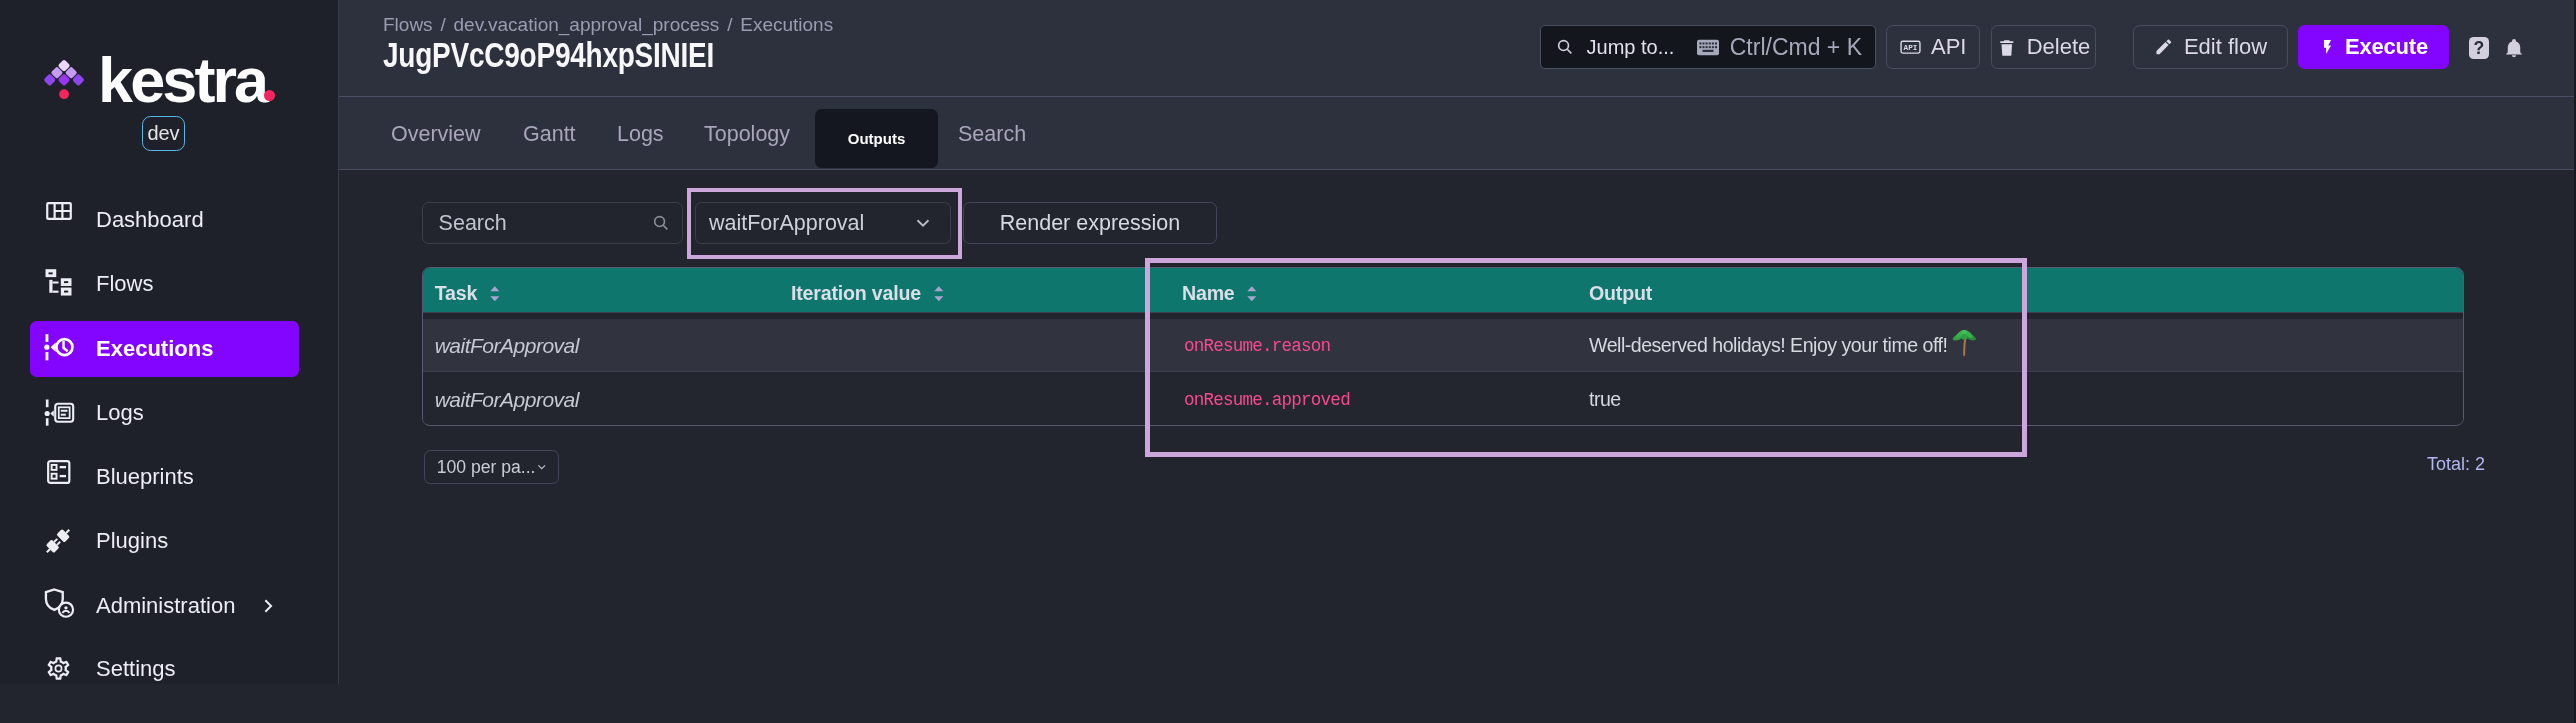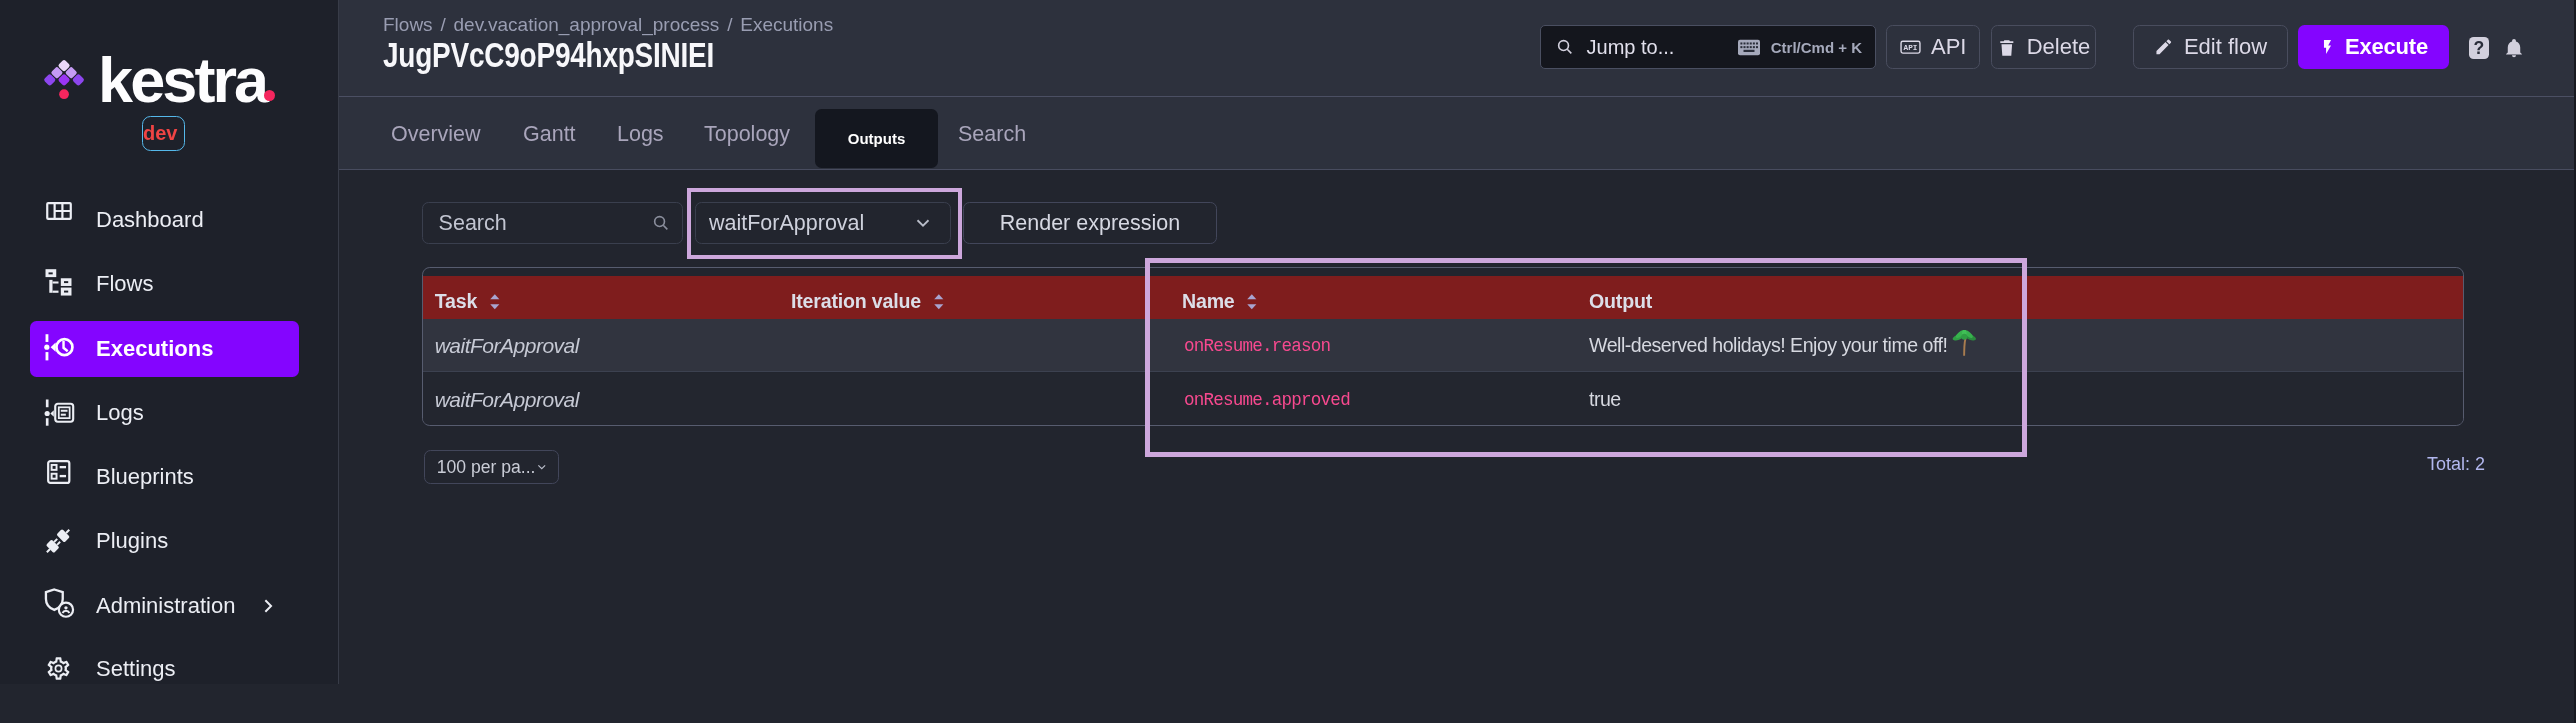--- a/index.html
+++ b/index.html
@@ -5,37 +5,37 @@
   * { margin:0; padding:0; box-sizing:border-box; }
   html,body { width:2576px; height:724px; overflow:hidden; }
   body { font-family:"Liberation Sans", sans-serif; background:#22252e; position:relative; }
   .abs { position:absolute;padding-left:8px; }
 
   
   #sidebar { left:0; top:0; width:339px; height:684px; background:#1e212a; border-right:1.3px solid #383c48; }
   #logo { position:absolute; left:40px; top:51px; }
   #brand { position:absolute; left:98px; top:44px; font-size:63px; font-weight:bold; color:#fdfdfe; letter-spacing:-2.9px; }
   #brand .dot { color:transparent; position:relative; } #brand .dot::after { content:""; position:absolute; left:-2.6px; bottom:13.7px; width:11.7px; height:11.7px; border-radius:50%; background:#f5265e; }
-  #devbadge { position:absolute; left:142px; top:116px; width:43px; height:35px; border:1.3px solid #55b8ea; border-radius:8.5px; color:#ef4444; font-size:20px; font-weight:bold; text-align:left; line-height:33px; }
+  #devbadge { position:absolute; left:142px; top:116px; width:43px; height:35px; border:1.3px solid #55b8ea; border-radius:8.5px; color:#e5e5e5; font-size:20px; font-weight:normal; text-align:center; line-height:33px; }
   .navitem { position:absolute; left:0; width:339px; height:64px; }
   .navitem .nlabel { position:absolute; left:96px; top:50%; transform:translateY(-50%); font-size:22px; color:#eceef4; }
   #exec-pill { position:absolute; left:30px; top:321px; width:269px; height:56px; background:#8405ff; border-radius:6.5px; }
   .navitem.active .nlabel { font-weight:bold; color:#ffffff; }
   .chev-right { position:absolute; left:258px; top:50%; transform:translateY(-50%); width:19.6px; height:19.6px; }
 
   
   #header { left:339px; top:0; width:2237px; height:96px; background:#2d313d; }
   #crumb { position:absolute; left:44px; top:14.3px; font-size:19px; color:#999db2; }
   #crumb .sep { margin:0 7.8px; }
   #title { position:absolute; left:44px; top:35px; font-size:35px; font-weight:bold; color:#f7f7fa; letter-spacing:-0.3px; transform:scaleX(0.80); transform-origin:left top; }
 
   .hbtn { position:absolute; top:25px; height:44px; border:1.3px solid #494d5e; border-radius:6.5px; color:#dcd9e7; font-size:22px; display:flex; align-items:center; justify-content:center; gap:10.4px; }
   #jumpbox { position:absolute; left:1201px; top:25px; width:336px; height:44px; background:#14161d; border:1.3px solid #4a4f61; border-radius:5px; display:flex; align-items:center; }
   #jumpbox .jt { color:#e2e0ec; font-size:20px; margin-left:11.7px; }
-  #jumpbox .kb { color:#a5a9bb; font-size:15px; margin-left:auto; margin-right:13px; display:flex; align-items:center; gap:10.4px;font-weight:bold; }
+  #jumpbox .kb { color:#a5a9bb; font-size:23px; margin-left:auto; margin-right:13px; display:flex; align-items:center; gap:10.4px; }
   #btn-api { left:1547px; width:94px; }
   #btn-del { left:1652px; width:105px; }
   #btn-edit { left:1794px; width:155px; }
   #btn-exec { position:absolute; left:1959px; top:25px; width:151px; height:44px; background:#8405ff; border-radius:6.5px; color:#ffffff; font-size:22px; font-weight:bold; letter-spacing:-0.2px; display:flex; align-items:center; justify-content:center; gap:9px; }
   #helpicon { position:absolute; left:2130px; top:37px; width:19.6px; height:21.5px; background:#d2d0dd; border-radius:4.6px; color:#2a2e3a; font-weight:bold; font-size:17.6px; text-align:center; line-height:22px; }
   #bellwrap { position:absolute; left:2164px; top:35px; width:22px; height:26px; }
 
   
   #tabs { left:339px; top:96px; width:2237px; height:72px; background:#2d313d; border-top:1.3px solid #4b4f63; border-bottom:1.3px solid #484c5f; box-sizing:content-box; }
   .tab { position:absolute; top:1.3px; height:72px; display:flex; align-items:center; font-size:21.5px; color:#a9a5bb; }
@@ -46,21 +46,21 @@
   #searchbox { position:absolute; left:83px; top:30px; width:261px; height:42px; border:1.3px solid #3a3f4e; border-radius:6.5px; display:flex; align-items:center; }
   #searchbox .ph { color:#c2c5d1; font-size:21.5px; margin-left:15.6px; }
   #searchbox svg { margin-left:auto; margin-right:11.7px; }
   #anno1 { position:absolute; left:348px; top:16.3px; width:275px; height:71px; border:4.6px solid #cda7dc; }
   #dropdown { position:absolute; left:356px; top:30px; width:256px; height:42px; border:1.3px solid #3a3f4e; border-radius:6.5px; display:flex; align-items:center; }
   #dropdown .dt { color:#ced1dc; font-size:21.5px; margin-left:13px; }
   #dropdown svg { margin-left:auto; margin-right:15.6px; }
   #renderbtn { position:absolute; left:624px; top:30px; width:254px; height:42px; border:1.3px solid #42465a; border-radius:6.5px; color:#d6d8e2; font-size:21.5px; display:flex; align-items:center; justify-content:center; }
 
   #table { position:absolute; left:83px; top:95px; width:2042px; height:159px; border:1.3px solid #575c6f; border-radius:7.8px; overflow:hidden; }
-  #thead { position:absolute; left:0; top:8px; width:100%; height:51px; background:#7f1d1d; border-bottom:0.7px solid #3c4150; }
+  #thead { position:absolute; left:0; top:0; width:100%; height:45px; background:#0f766e; border-bottom:0.7px solid #3c4150; }
   #row1 { position:absolute; left:0; top:51px; width:100%; height:53px; background:#31343f; border-bottom:0.7px solid #3c4150; }
   #row2 { position:absolute; left:0; top:105px; width:100%; height:51px; background:#23262f; }
   .th { position:absolute; top:0; height:51px; display:flex; align-items:center; gap:7.8px; font-weight:bold; font-size:19.6px; letter-spacing:-0.2px; color:#dcdee8; }
   .cell { position:absolute; display:flex; align-items:center; height:53px; }
   .ital { font-style:italic; font-size:21px; letter-spacing:-0.5px; color:#c6c9d4; }
   .mono { font-family:"Liberation Mono", monospace; font-size:17.6px; letter-spacing:-0.8px; color:#f7498f; }
   .outv { font-size:19.6px; letter-spacing:-0.5px; color:#d6d8e0; }
 
   #anno2 { position:absolute; left:806px; top:86px; width:882px; height:199px; border:5.2px solid #cda7dc; }
 

